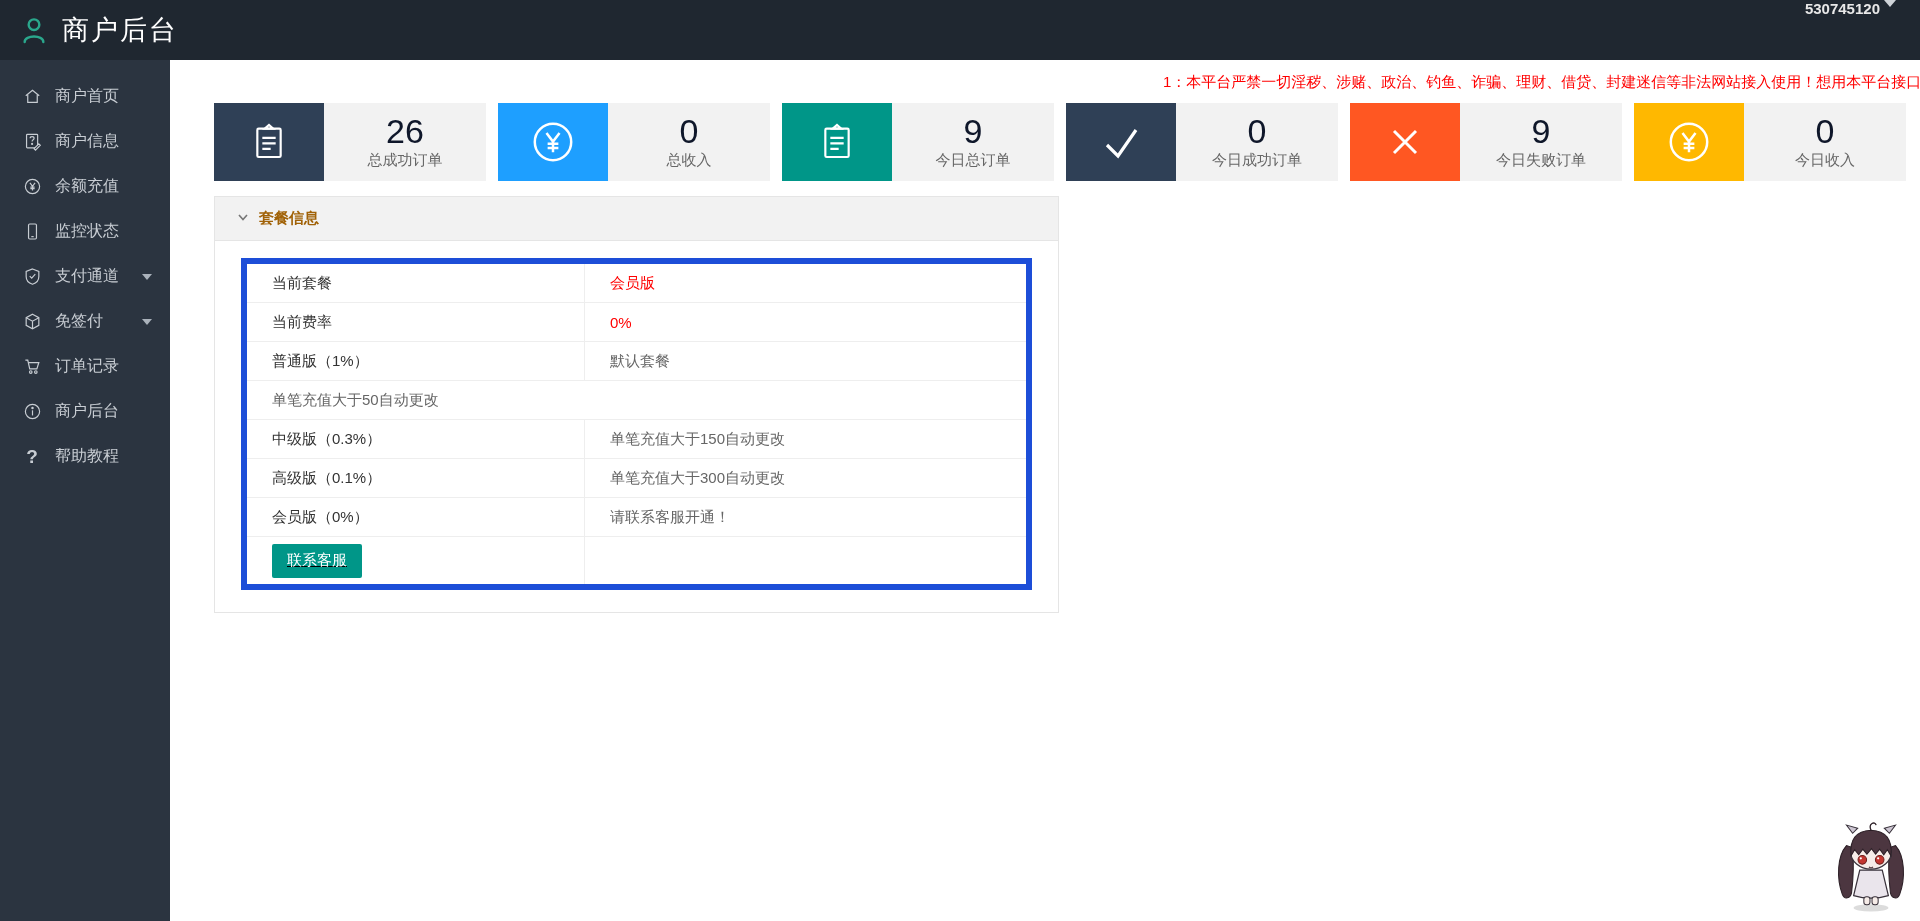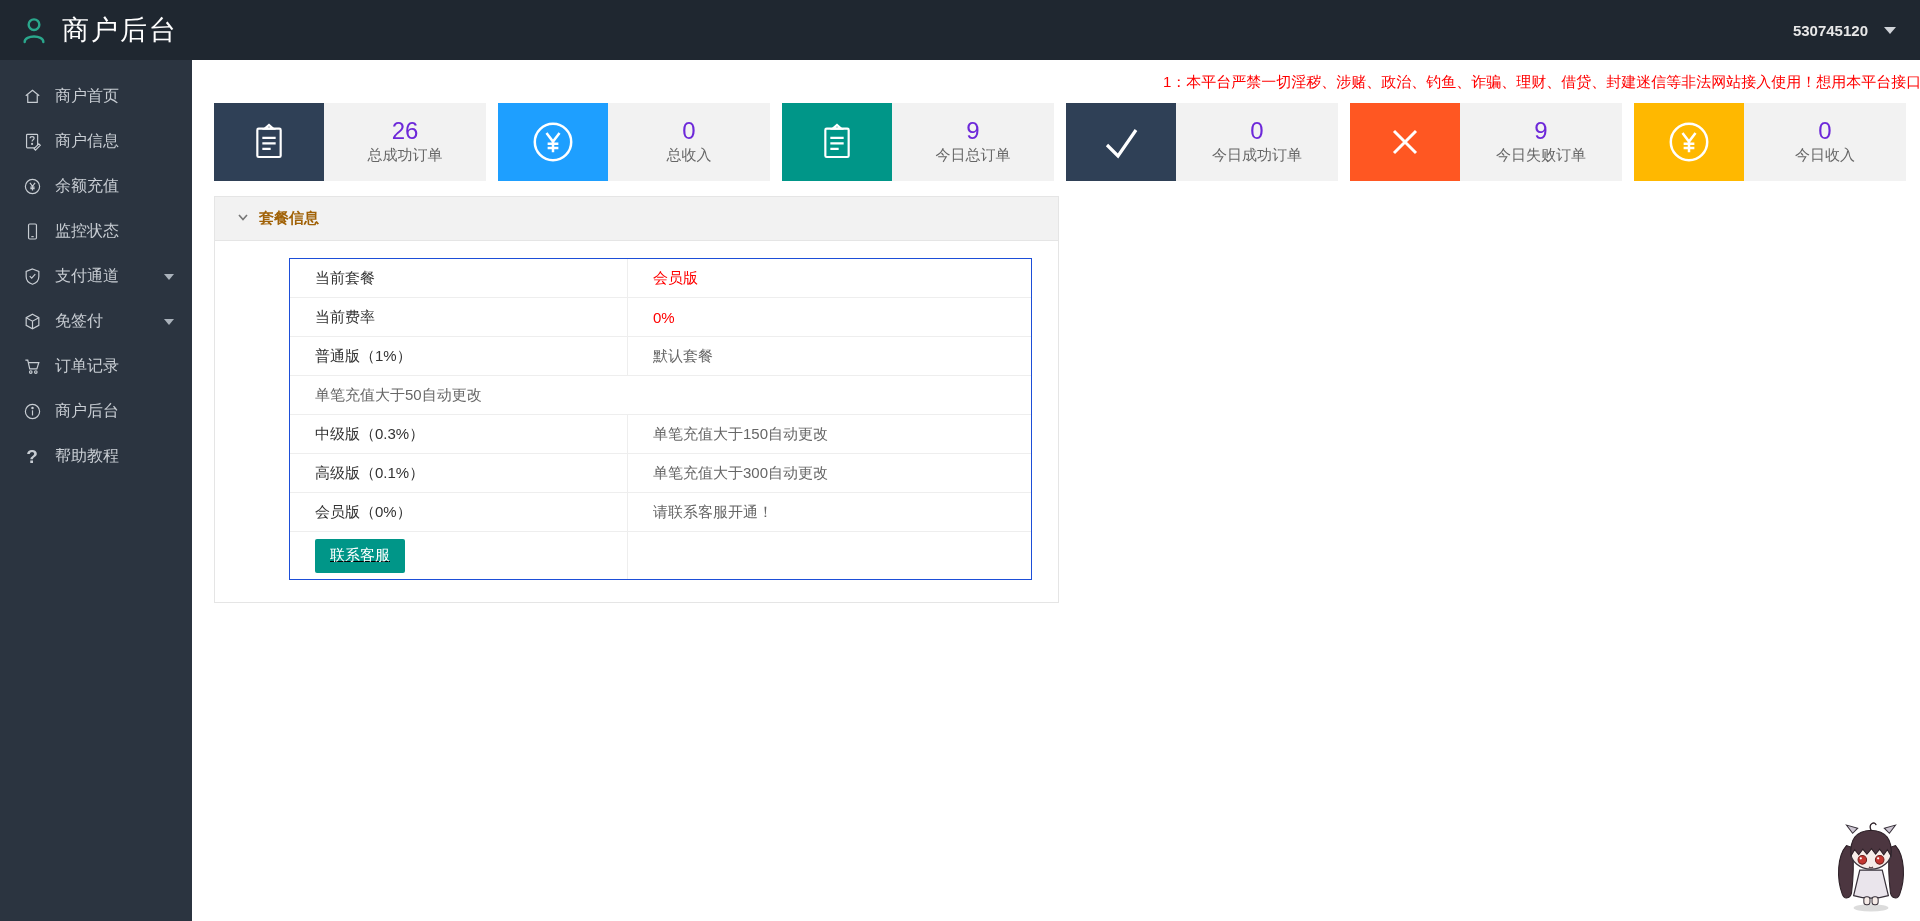--- a/index.html
+++ b/index.html
@@ -6,27 +6,27 @@
   html,body { width:1920px; height:921px; overflow:hidden; background:#fff;
               font-family:"Liberation Sans", sans-serif; }
 
   
   .header { position:absolute; left:0; top:0; width:1920px; height:60px;
             background:#1f2730; display:flex; align-items:center; z-index:5; }
   .logo { display:flex; align-items:center; gap:12px; padding-left:18px;justify-content:center; }
   .logo svg { display:block; }
   .app-title { color:#fff; font-size:27px; letter-spacing:2px; }
   .user { position:absolute; right:24px; top:0; height:60px; display:flex;
-          align-items:center; gap:16px; cursor:pointer; }
+          align-items:flex-start; gap:4px; cursor:pointer; }
   .user .uid { color:#e8e8e8; font-size:15px; font-weight:bold; }
   .caret { width:0; height:0; border-left:6px solid transparent;
            border-right:6px solid transparent; border-top:7px solid #cfd3d8; }
 
   
-  .sidebar { position:absolute; left:0; top:60px; width:192px; bottom:0;
+  .sidebar { position:absolute; left:0; top:60px; width:170px; bottom:0;
              background:#2b3440; padding-top:14px; }
   .side-item { height:45px; display:flex; align-items:center; gap:13px;
                padding:0 18px 0 22px; color:#c8cdd3; font-size:16px; cursor:pointer; }
   .side-item .icn { width:20px; height:20px; display:flex; align-items:center;
                     justify-content:center; flex:none; }
   .side-item .lbl { flex:1; }
   .side-caret { width:0; height:0; border-left:5px solid transparent;
                 border-right:5px solid transparent; border-top:6px solid #aab2bb; }
   .q-glyph { font-size:19px; font-weight:bold; color:#c8cdd3; }
 
@@ -35,32 +35,32 @@
   .notice { position:absolute; left:963px; top:13px; white-space:nowrap;
             color:#ff0000; font-size:15px; }
 
   
   .stats { position:absolute; left:14px; top:43px; display:flex; gap:12px; }
   .stat-card { width:272px; height:78px; display:flex; }
   .stat-icon { width:110px; height:78px; display:flex; align-items:center;
                justify-content:center; flex:none; }
   .stat-body { flex:1; background:#f2f2f2; display:flex; flex-direction:column;
                align-items:center; justify-content:center; gap:3px; }
-  .stat-value { font-size:24px; color:#6d28d9; line-height:1; }
+  .stat-value { font-size:34px; color:#0f172a; line-height:1; }
   .stat-label { font-size:15px; color:#666; }
 
   
   .panel { position:absolute; left:14px; top:136px; width:845px;
            border:1px solid #e5e5e5; background:#fff; }
   .panel-header { height:44px; background:#f2f2f2; border-bottom:1px solid #e5e5e5;
                   display:flex; align-items:center; gap:9px; padding-left:21px;
                   cursor:pointer; }
   .panel-title { font-size:15px; font-weight:bold; color:#a16207; }
   .panel-body { padding:17px 26px 22px 26px; }
-  .tbl { border:1px solid #1d4ed8;margin-left:48px; }
+  .tbl { border:6px solid #1d4ed8; }
   .trow { display:flex; border-bottom:1px solid #eee; min-height:39px; align-items:stretch; }
   .trow:last-child { border-bottom:none;text-decoration:underline; }
   .tcell-l { width:338px; border-right:1px solid #eee; display:flex; align-items:center;
              padding-left:25px; font-size:15px; color:#333; }
   .tcell-v { flex:1; display:flex; align-items:center; padding-left:25px;
              font-size:15px; color:#666; }
   .tcell-v.red { color:#ff0000; }
   .btn-row { min-height:47px; }
   .btn { border:none; color:#fff; font-size:15px; height:34px; padding:0 15px;
          border-radius:2px; cursor:pointer; font-family:"Liberation Sans",sans-serif; }

